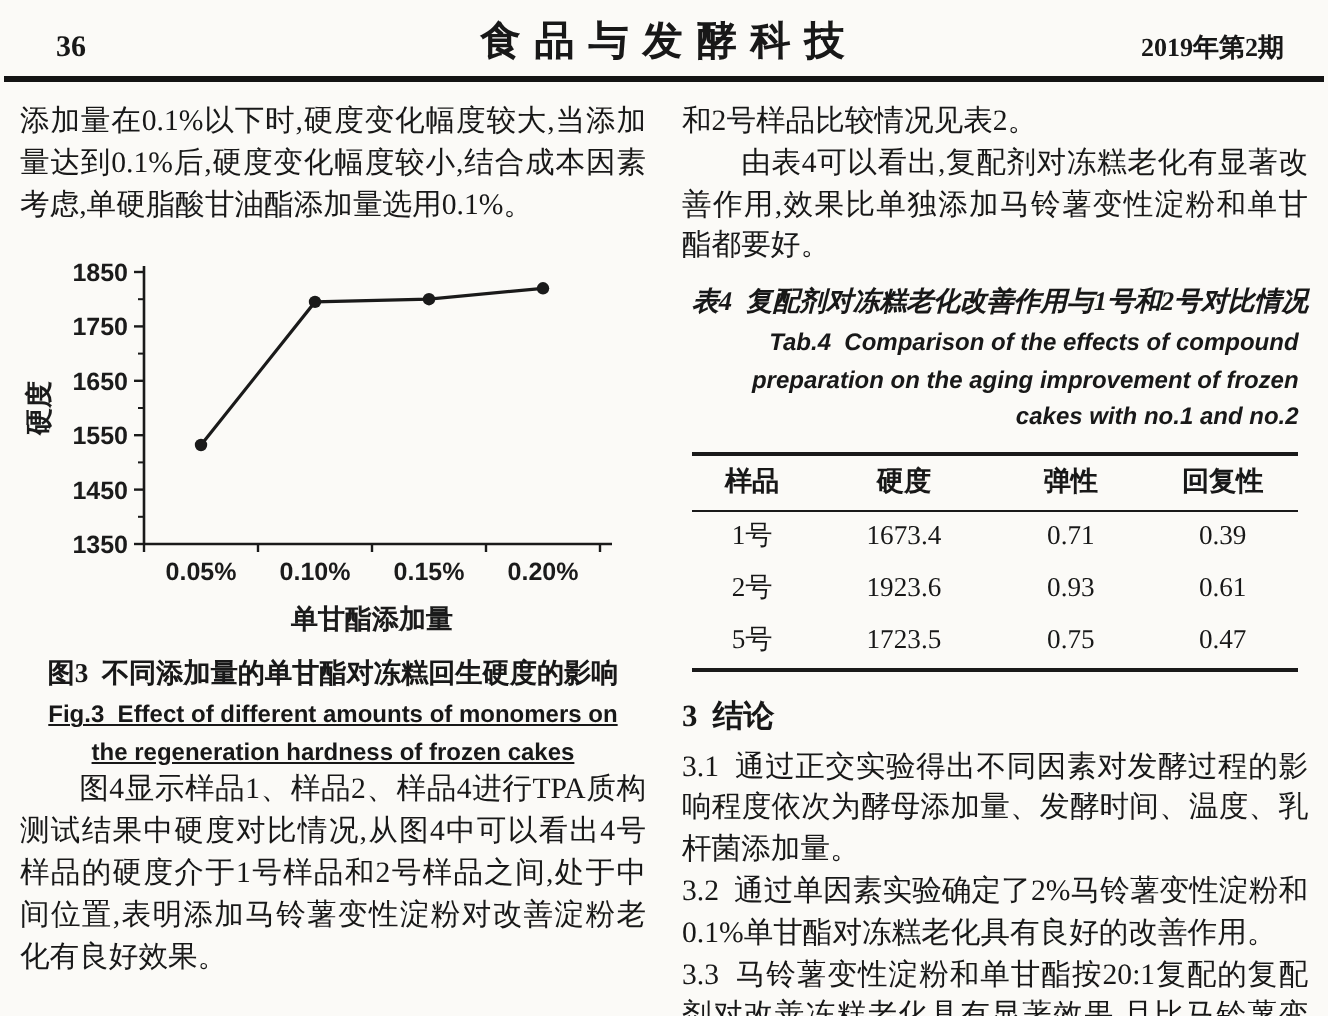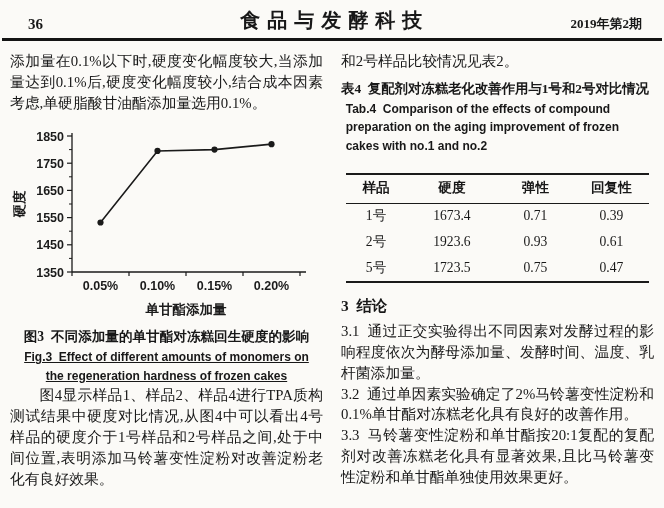--- a/index.html
+++ b/index.html
@@ -36,26 +36,26 @@
   .figure svg { display:block; }
   .figcap { margin-top:5px; text-align:center; }
   .figcap .cn { font-size:13.6px; font-weight:bold; line-height:19px; }
   .figcap .en {
     font-family:"Liberation Sans","DejaVu Sans",sans-serif;
     font-size:12px; font-weight:bold; line-height:18.5px;
     width:93%; margin:2px auto 0 auto; text-align:center;text-decoration:underline;
   }
   .left-p2 { margin-top:9px; }
   
-  .tabcap { margin-top:7px; text-align:left; }
+  .tabcap { margin-top:7px; text-align:right;font-style:italic; }
   .tabcap .cn { font-size:13.4px; font-weight:bold; line-height:19px; }
   .tabcap .en {
     font-family:"Liberation Sans","DejaVu Sans",sans-serif;
     font-size:12px; font-weight:bold; line-height:18.5px;
-    width:97%; margin:2px auto 18px auto;
+    width:97%; margin:2px auto 8px auto;
   }
   table.t4 {
     width:97%; margin:8px auto 0 auto; border-collapse:collapse;
     border-top:2.4px solid #1a1a1a; border-bottom:2.4px solid #1a1a1a;
     font-size:13.6px;
   }
   table.t4 th {
     font-weight:bold; border-bottom:1.5px solid #1a1a1a;
     padding:3px 0 4px 0; text-align:center;
   }
@@ -121,20 +121,21 @@
         <div class="cn">图3&nbsp;&nbsp;不同添加量的单甘酯对冻糕回生硬度的影响</div>
         <div class="en">Fig.3&nbsp;&nbsp;Effect of different amounts of monomers on the regeneration hardness of frozen cakes</div>
       </div>
     </div>
 
     <p class="body-p indent left-p2">图4显示样品1、样品2、样品4进行TPA质构测试结果中硬度对比情况,从图4中可以看出4号样品的硬度介于1号样品和2号样品之间,处于中间位置,表明添加马铃薯变性淀粉对改善淀粉老化有良好效果。</p>
   </div>
 
   <div class="col">
     <p class="body-p">和2号样品比较情况见表2。</p>
+    <p class="body-p indent">由表4可以看出,复配剂对冻糕老化有显著改善作用,效果比单独添加马铃薯变性淀粉和单甘酯都要好。</p>
 
     <div class="tabcap">
       <div class="cn">表4&nbsp;&nbsp;复配剂对冻糕老化改善作用与1号和2号对比情况</div>
       <div class="en">Tab.4&nbsp;&nbsp;Comparison of the effects of compound preparation on the aging improvement of frozen cakes with no.1 and no.2</div>
     </div>
 
     <table class="t4">
       <thead>
         <tr>
           <th class="cw1">样品</th>

